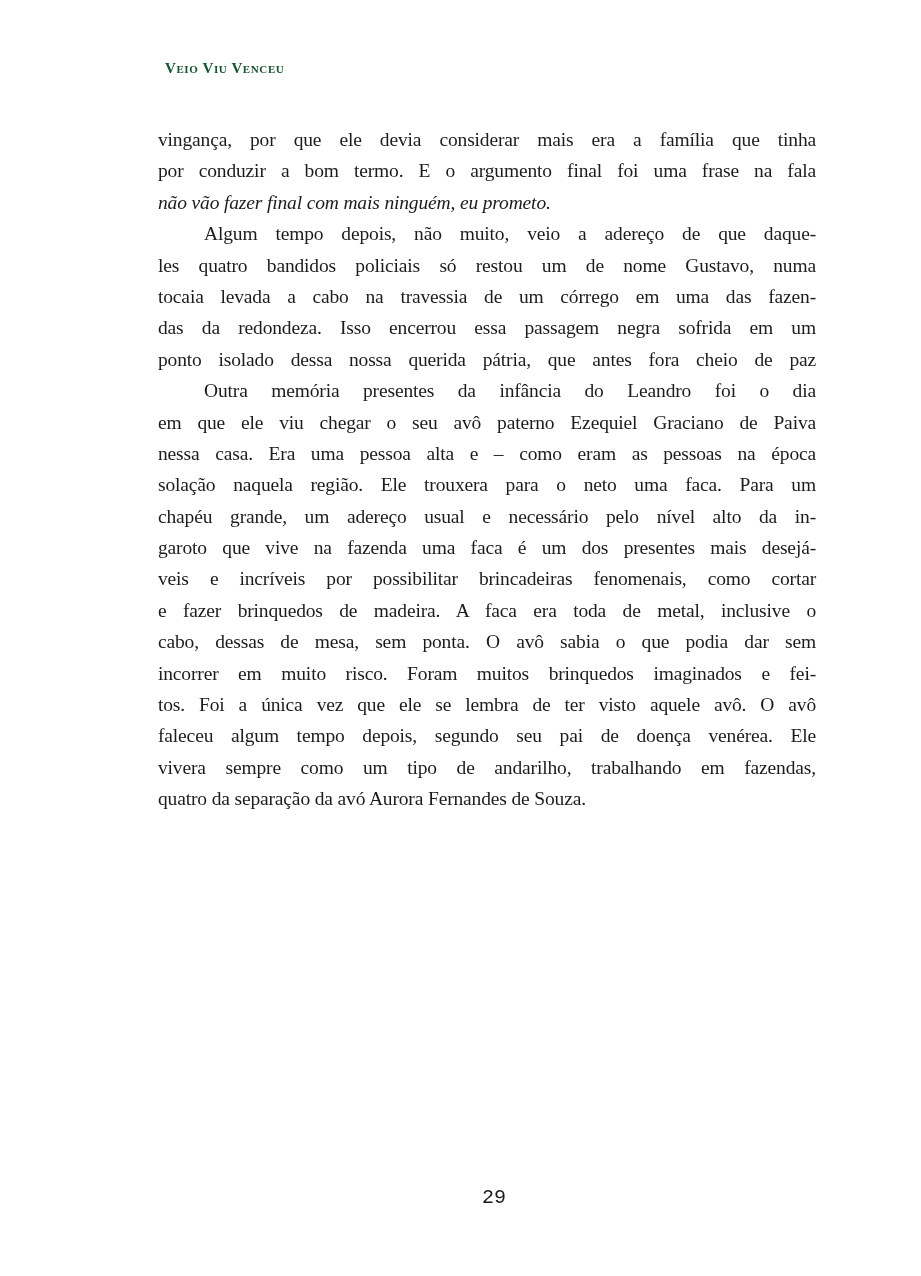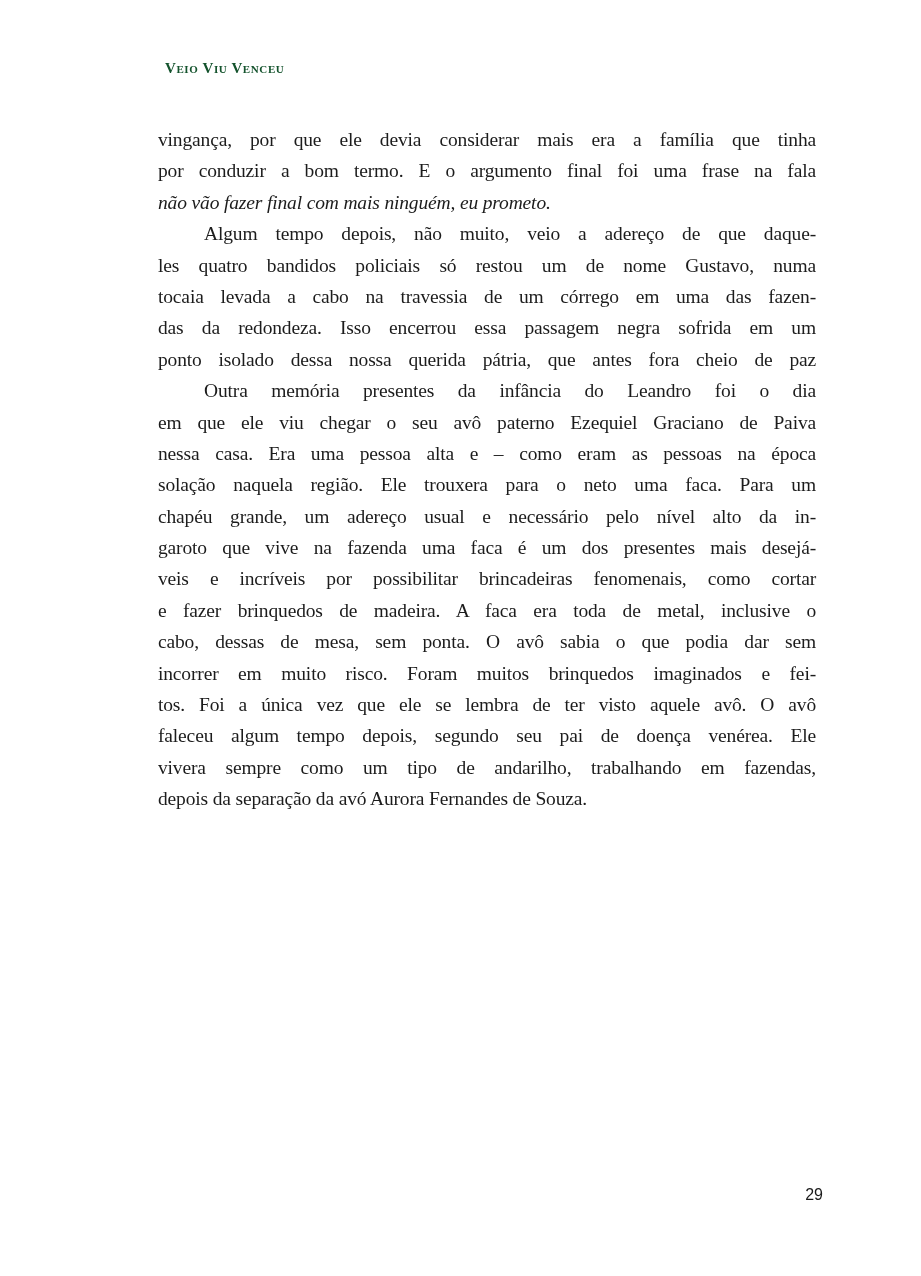--- a/index.html
+++ b/index.html
@@ -54,23 +54,23 @@
     width: 612px;
   }
   .line .it {
     font-style: italic;
   }
   .folio {
     position: absolute;
     top: 1186px;
     left: 165px;
     width: 658px;
-    text-align: right;
-    font-family: Liberation Sans, sans-serif;
-    font-size: 16px;
+    text-align: center;
+    font-family: Liberation Mono, monospace;
+    font-size: 20px;
     color: #1a1a1a;
   }
 </style>
 </head>
 <body>
 
 <div class="page">
 
   <div class="running-head">Veio Viu Venceu</div>
 
@@ -89,18 +89,18 @@
       <div class="line"><span>solação naquela região. Ele trouxera para o neto uma faca. Para um</span></div>
       <div class="line"><span>chapéu grande, um adereço usual e necessário pelo nível alto da in-</span></div>
       <div class="line"><span>garoto que vive na fazenda uma faca é um dos presentes mais desejá-</span></div>
       <div class="line"><span>veis e incríveis por possibilitar brincadeiras fenomenais, como cortar</span></div>
       <div class="line"><span>e fazer brinquedos de madeira. A faca era toda de metal, inclusive o</span></div>
       <div class="line"><span>cabo, dessas de mesa, sem ponta. O avô sabia o que podia dar sem</span></div>
       <div class="line"><span>incorrer em muito risco. Foram muitos brinquedos imaginados e fei-</span></div>
       <div class="line"><span>tos. Foi a única vez que ele se lembra de ter visto aquele avô. O avô</span></div>
       <div class="line"><span>faleceu algum tempo depois, segundo seu pai de doença venérea. Ele</span></div>
       <div class="line"><span>vivera sempre como um tipo de andarilho, trabalhando em fazendas,</span></div>
-      <div class="line last"><span>depois da separação da avó Aurora Fernandes de Souza.</span></div>
+      <div class="line last"><span>quatro da separação da avó Aurora Fernandes de Souza.</span></div>
     </div>
 
   <div class="folio">29</div>
 
 </div>
 
 </body></html>

